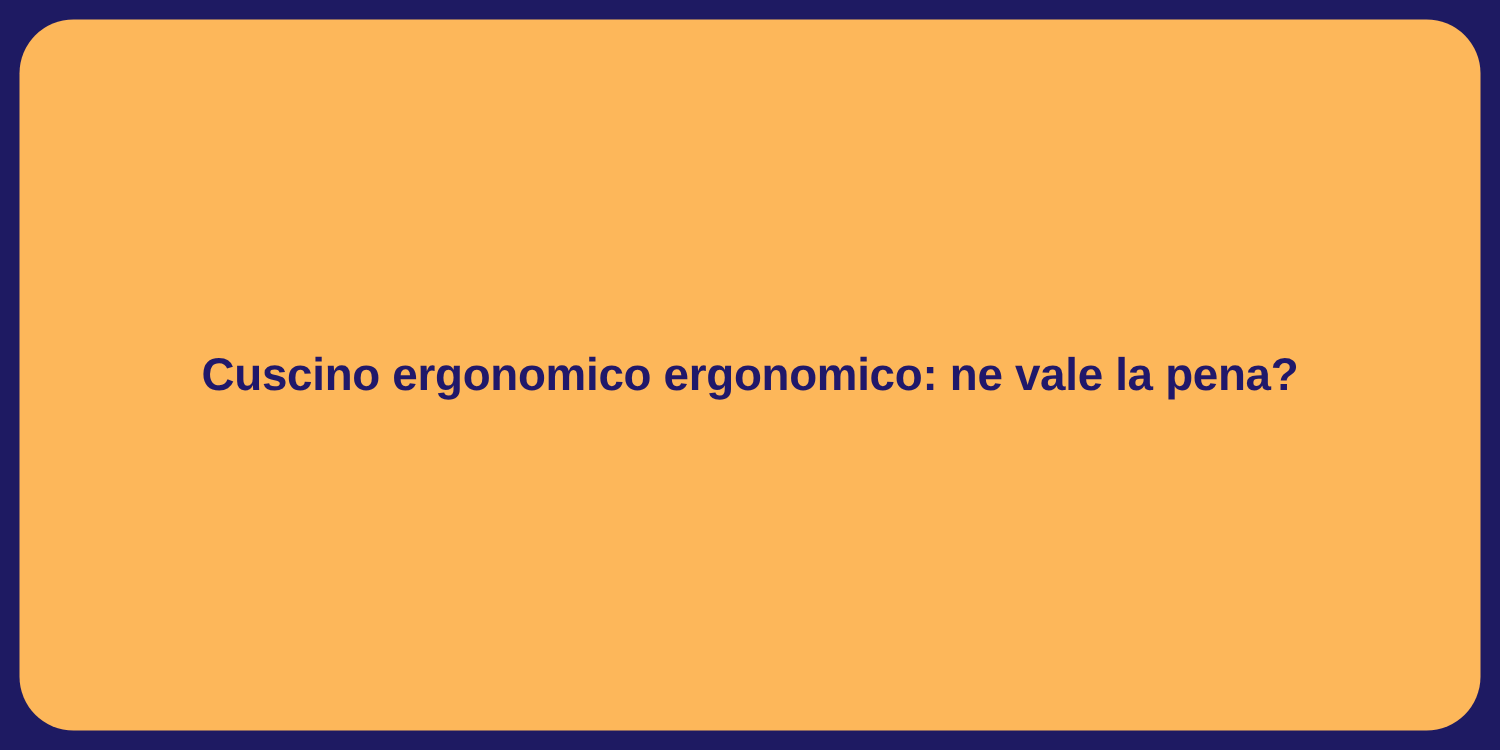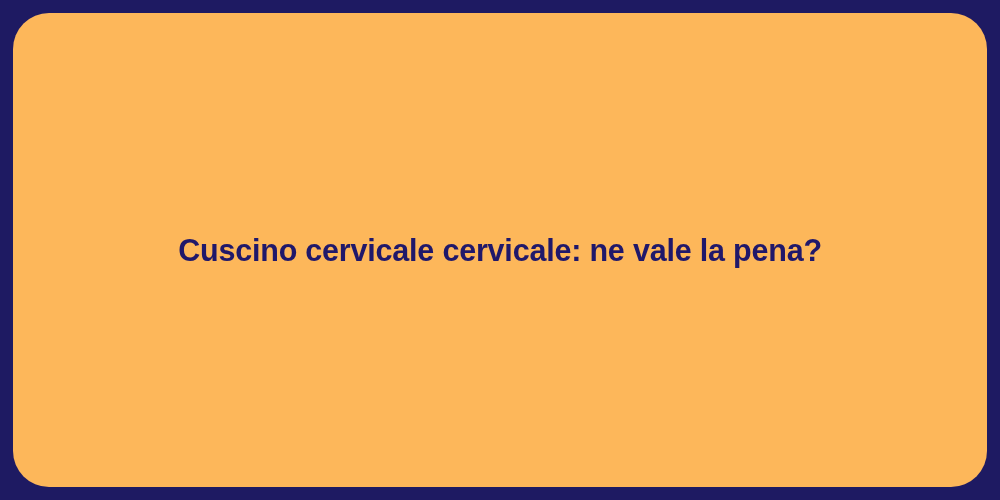--- a/index.html
+++ b/index.html
@@ -47,15 +47,15 @@
     letter-spacing: -0.2px;
     color: #20186a;
     white-space: nowrap;
   }
 </style>
 </head>
 <body>
 
 <div id="page">
   <div id="hero-card">
-    <h1 id="hero-title">Cuscino cervicale cervicale: ne vale la pena?</h1>
+    <h1 id="hero-title">Cuscino ergonomico ergonomico: ne vale la pena?</h1>
   </div>
 </div>
 
 </body></html>

